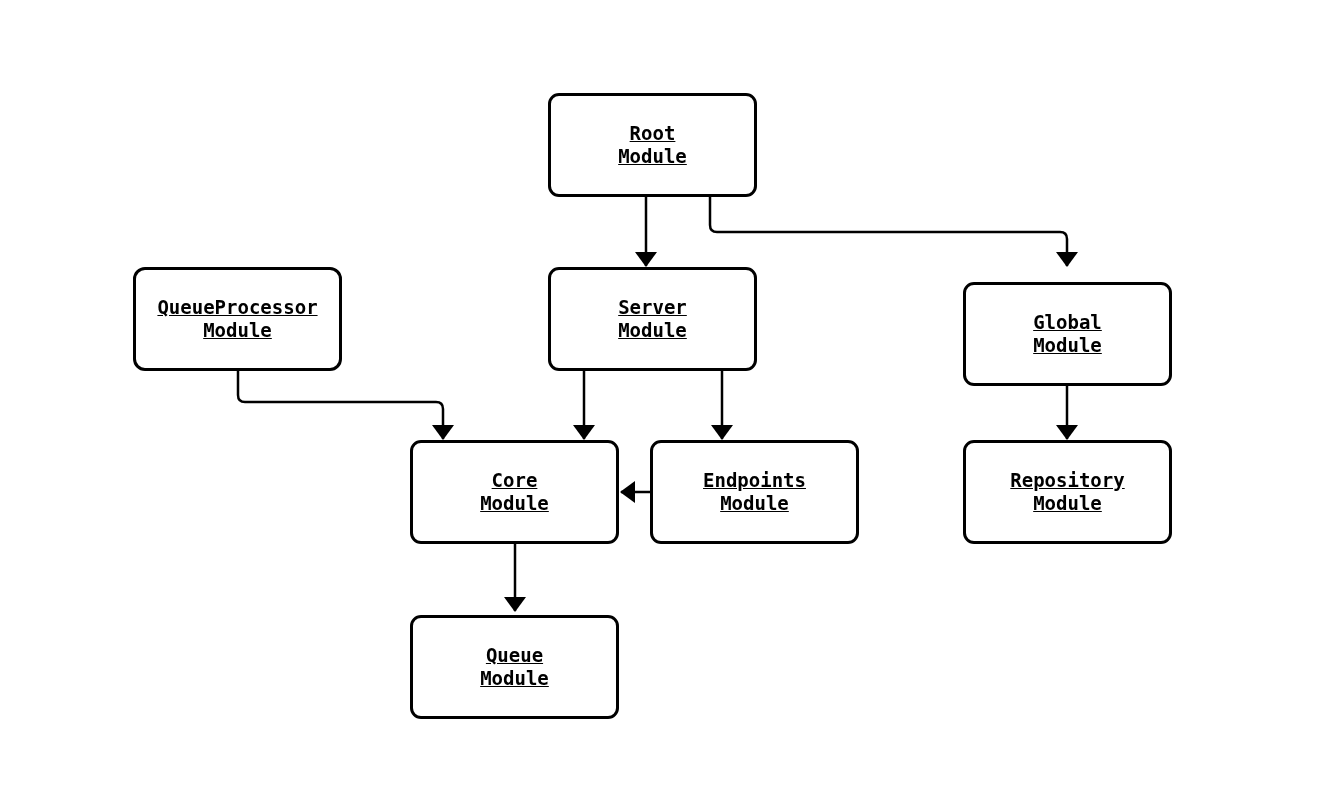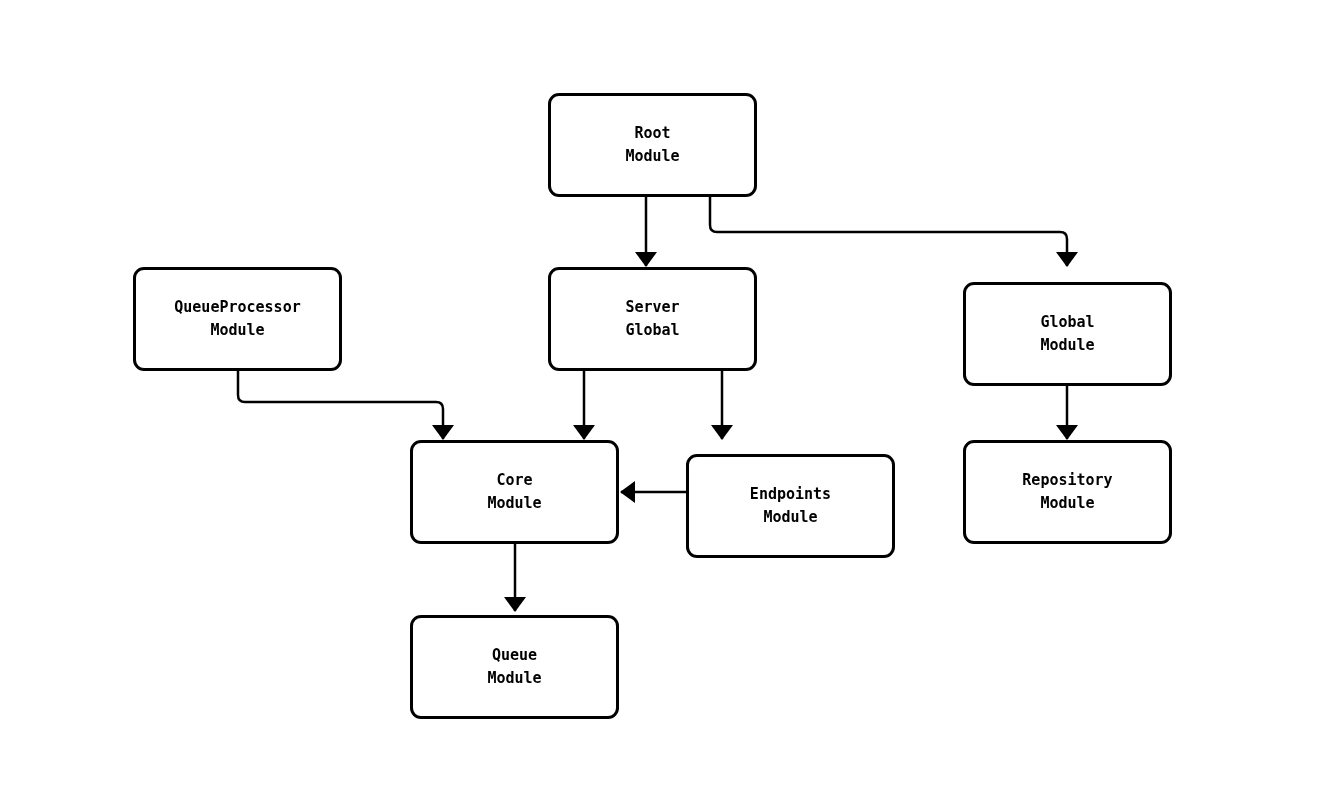--- a/index.html
+++ b/index.html
@@ -33,35 +33,36 @@
     height: 104px;
     box-sizing: border-box;
     background: #ffffff;
     border: 3px solid #000000;
     border-radius: 11px;
     display: flex;
     align-items: center;
     justify-content: center;
   }
   .node-label {
-    font-size: 15px;
+    font-size: 19px;
     font-weight: bold;
     line-height: 23px;
     color: #000000;
     text-align: center;
     white-space: pre-line;
     letter-spacing: 0px;
+    text-decoration: underline;
   }
   
   .pos-root          { left: 548px; top: 93px;  }
-  .pos-queueprocessor{ left: 133px; top: 267px; }
+  .pos-queueprocessor{ left: 133px; top: 267px; border-radius: 12px; }
   .pos-server        { left: 548px; top: 267px; }
   .pos-global        { left: 963px; top: 282px; }
   .pos-core          { left: 410px; top: 440px; }
-  .pos-endpoints     { left: 686px; top: 440px; margin-top: 14px; }
+  .pos-endpoints     { left: 650px; top: 440px; }
   .pos-repository    { left: 963px; top: 440px; align-items: center; }
   .pos-queue         { left: 410px; top: 615px; }
 </style>
 </head>
 <body>
 
 <div class="canvas">
 
   <svg class="edges-layer" width="1337" height="809" viewBox="0 0 1337 809" xmlns="http://www.w3.org/2000/svg">
     <defs>
@@ -84,21 +85,21 @@
 Module</span>
   </div>
 
   <div class="node pos-queueprocessor">
     <span class="node-label">QueueProcessor
 Module</span>
   </div>
 
   <div class="node pos-server">
     <span class="node-label">Server
-Global</span>
+Module</span>
   </div>
 
   <div class="node pos-global">
     <span class="node-label">Global
 Module</span>
   </div>
 
   <div class="node pos-core">
     <span class="node-label">Core
 Module</span>

